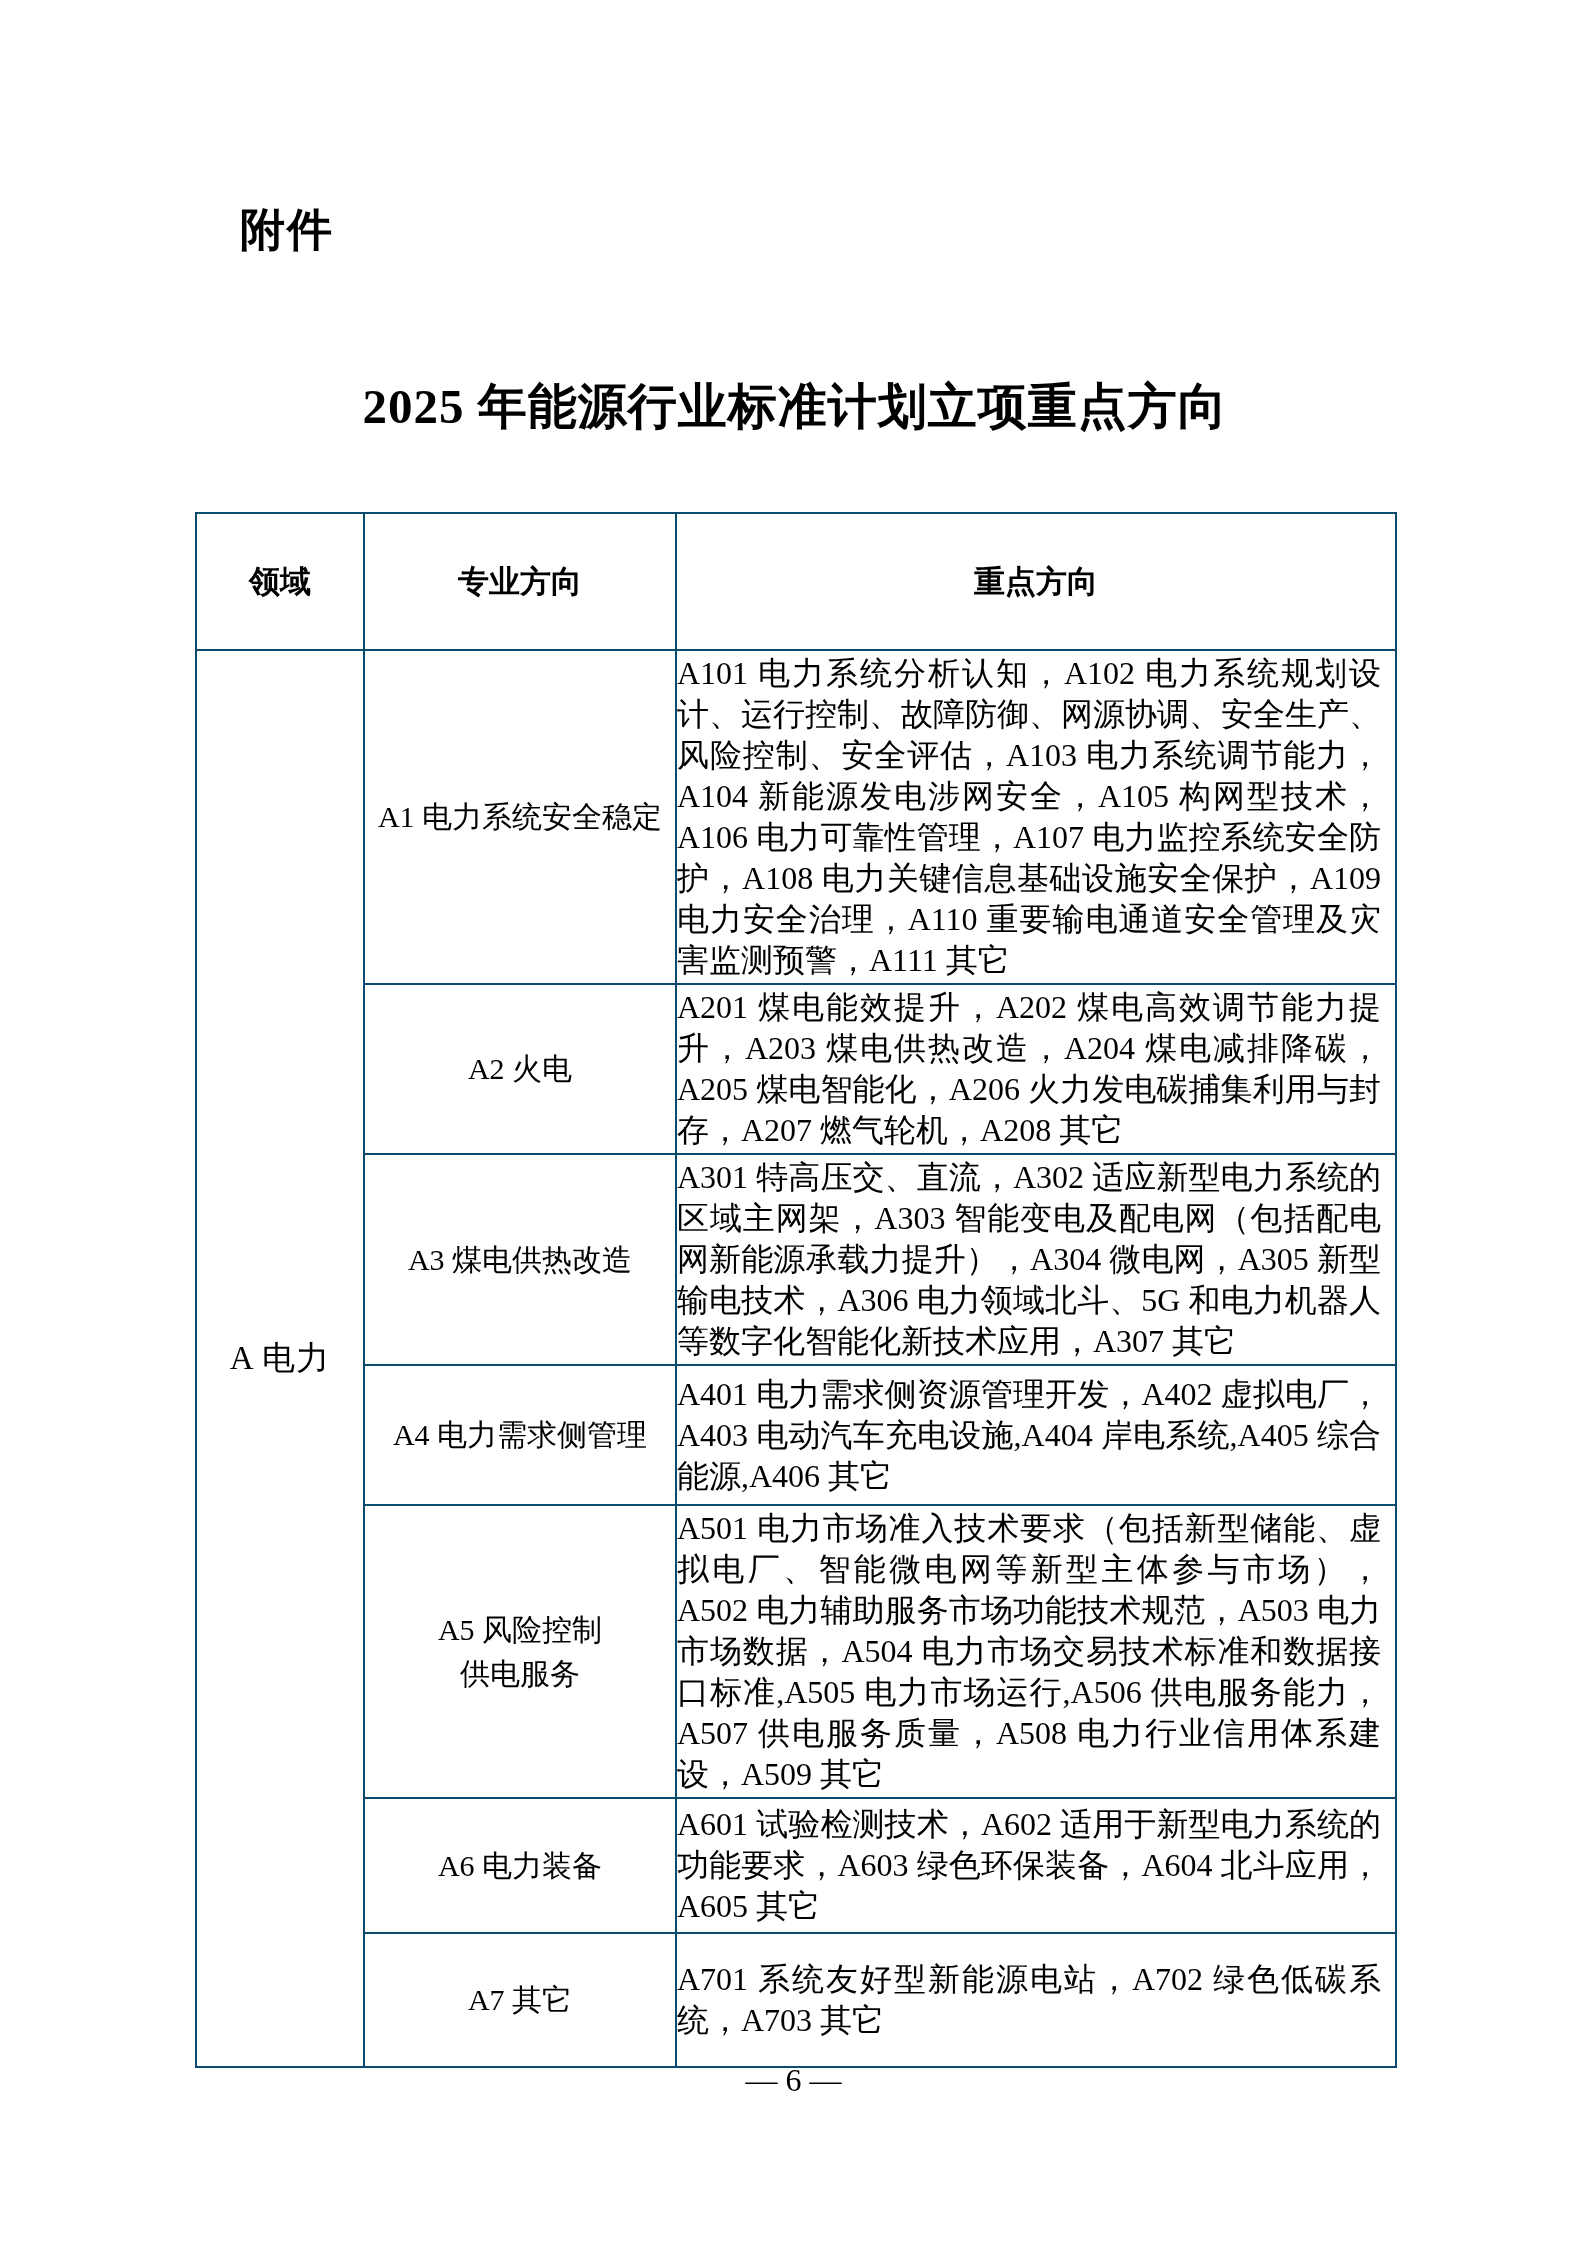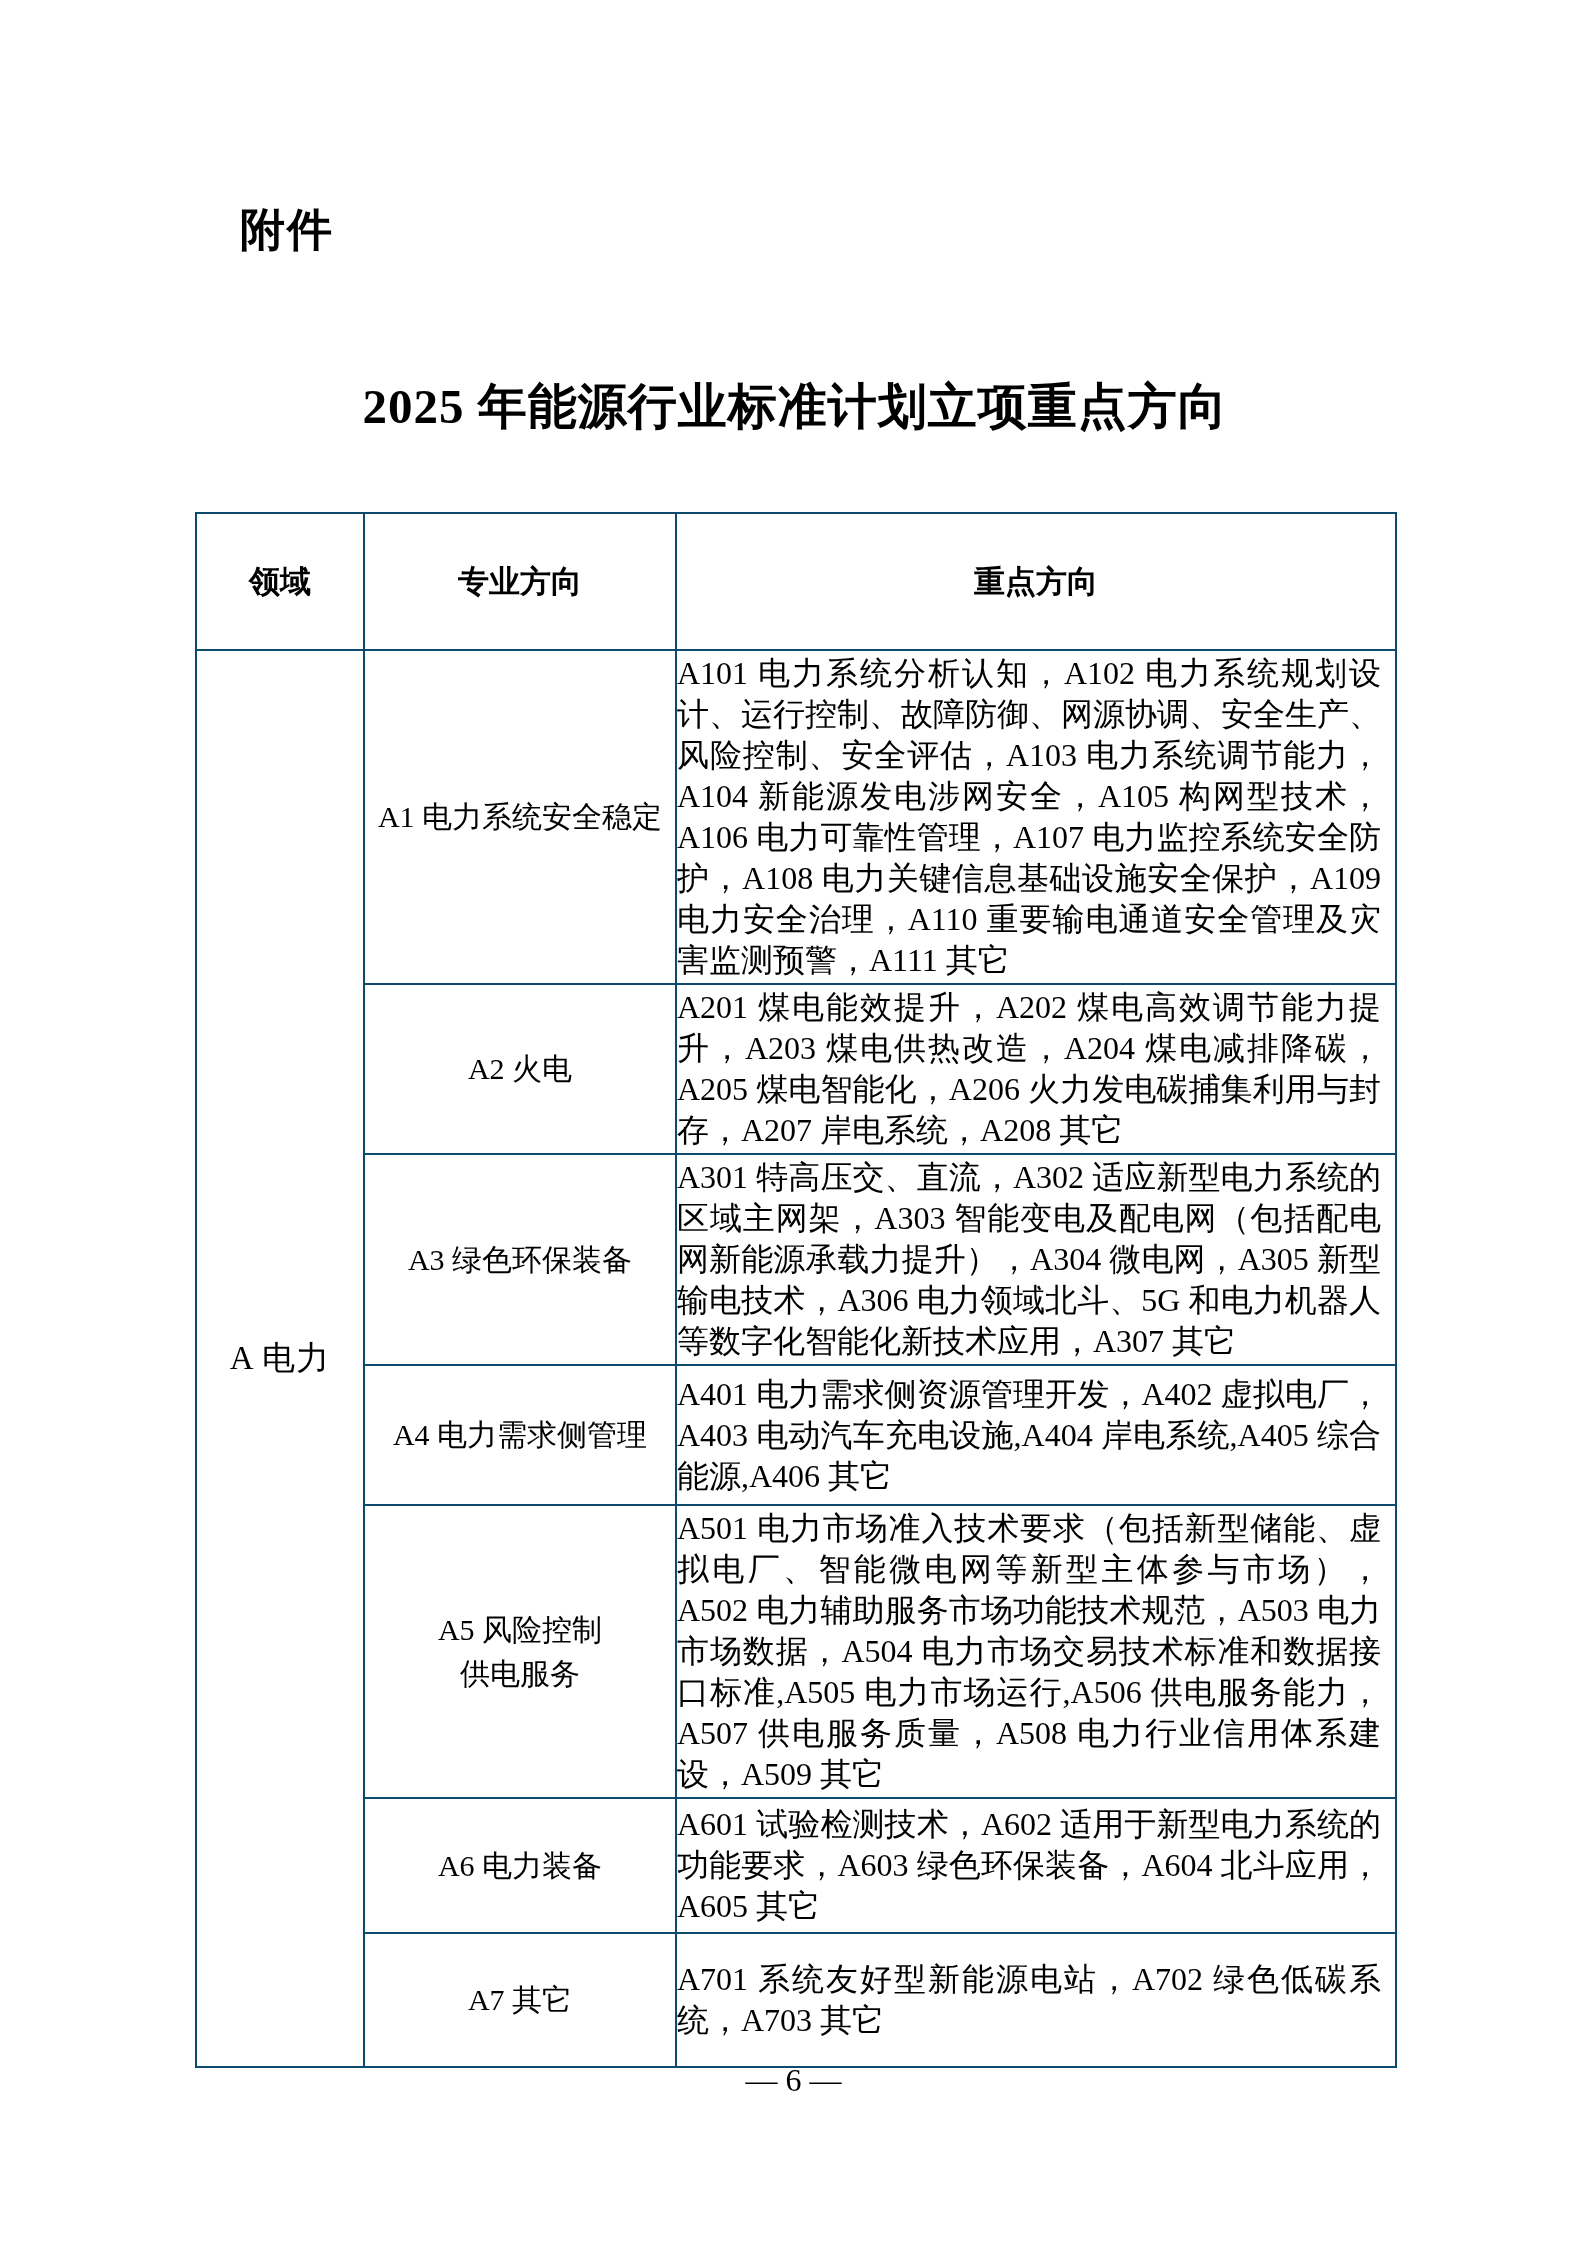--- a/index.html
+++ b/index.html
@@ -121,24 +121,24 @@
       <th>专业方向</th>
       <th>重点方向</th>
     </tr>
     <tr class="row-a1">
       <td class="domain-cell" rowspan="7">A 电力</td>
       <td class="specialty-cell">A1 电力系统安全稳定</td>
       <td class="focus-cell">A101 电力系统分析认知，A102 电力系统规划设计、运行控制、故障防御、网源协调、安全生产、风险控制、安全评估，A103 电力系统调节能力，A104 新能源发电涉网安全，A105 构网型技术，A106 电力可靠性管理，A107 电力监控系统安全防护，A108 电力关键信息基础设施安全保护，A109 电力安全治理，A110 重要输电通道安全管理及灾害监测预警，A111 其它</td>
     </tr>
     <tr class="row-a2">
       <td class="specialty-cell">A2 火电</td>
-      <td class="focus-cell">A201 煤电能效提升，A202 煤电高效调节能力提升，A203 煤电供热改造，A204 煤电减排降碳，A205 煤电智能化，A206 火力发电碳捕集利用与封存，A207 岸电系统，A208 其它</td>
+      <td class="focus-cell">A201 煤电能效提升，A202 煤电高效调节能力提升，A203 煤电供热改造，A204 煤电减排降碳，A205 煤电智能化，A206 火力发电碳捕集利用与封存，A207 燃气轮机，A208 其它</td>
     </tr>
     <tr class="row-a3">
-      <td class="specialty-cell">A3 绿色环保装备</td>
+      <td class="specialty-cell">A3 煤电供热改造</td>
       <td class="focus-cell">A301 特高压交、直流，A302 适应新型电力系统的区域主网架，A303 智能变电及配电网（包括配电网新能源承载力提升），A304 微电网，A305 新型输电技术，A306 电力领域北斗、5G 和电力机器人等数字化智能化新技术应用，A307 其它</td>
     </tr>
     <tr class="row-a4">
       <td class="specialty-cell">A4 电力需求侧管理</td>
       <td class="focus-cell">A401 电力需求侧资源管理开发，A402 虚拟电厂，A403 电动汽车充电设施,A404 岸电系统,A405 综合能源,A406 其它</td>
     </tr>
     <tr class="row-a5">
       <td class="specialty-cell">A5 风险控制
 供电服务</td>
       <td class="focus-cell">A501 电力市场准入技术要求（包括新型储能、虚拟电厂、智能微电网等新型主体参与市场），A502 电力辅助服务市场功能技术规范，A503 电力市场数据，A504 电力市场交易技术标准和数据接口标准,A505 电力市场运行,A506 供电服务能力，A507 供电服务质量，A508 电力行业信用体系建设，A509 其它</td>

